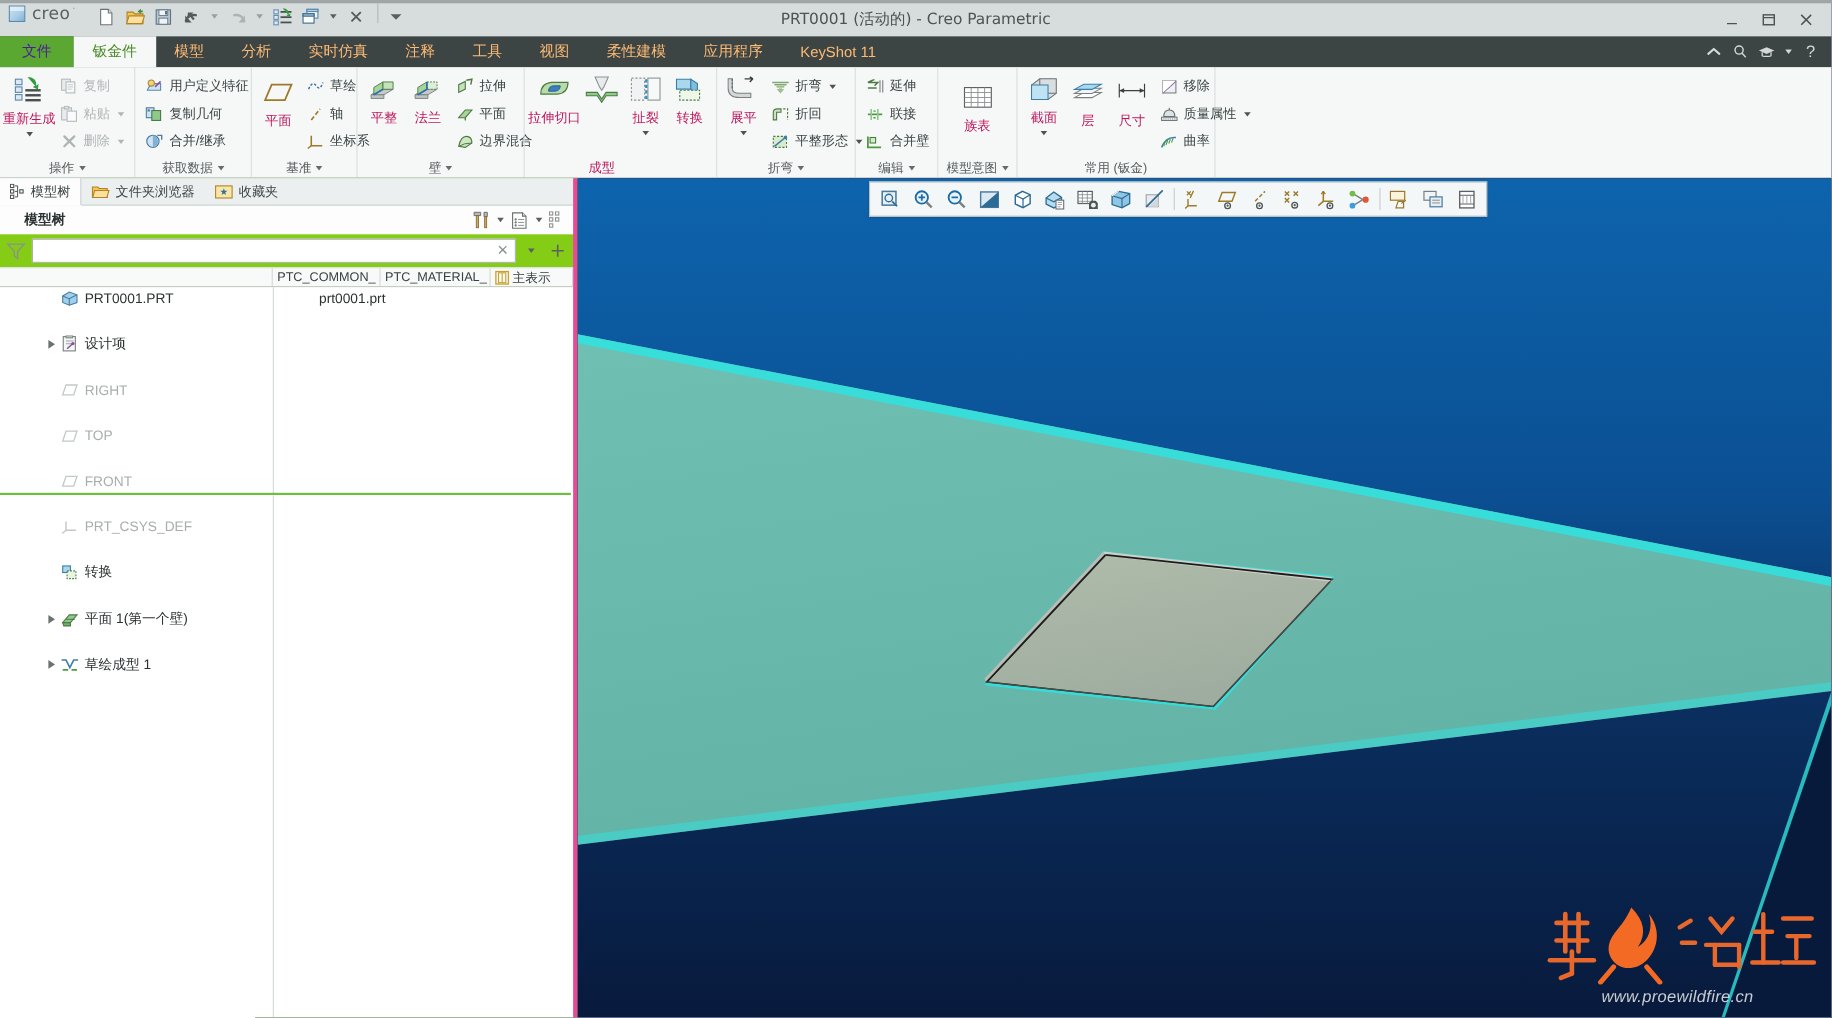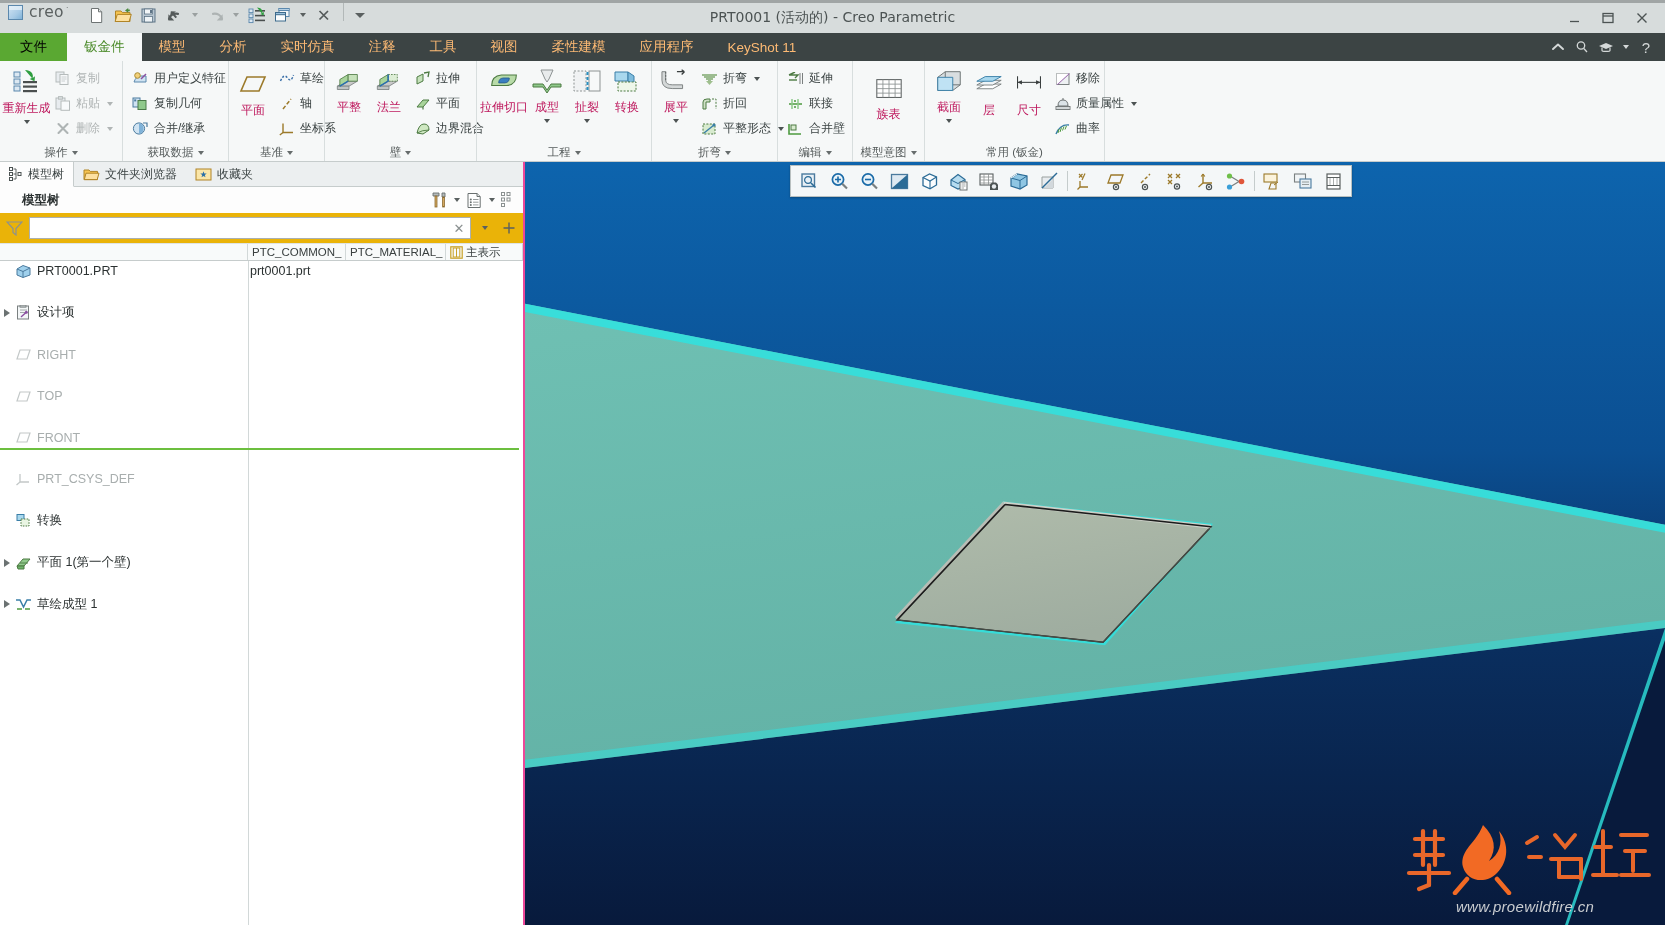--- a/index.html
+++ b/index.html
@@ -37,21 +37,21 @@
   .title-text {
     position:absolute; left:0; right:0; text-align:center; font-size:14px; color:#4c5353;
     pointer-events:none; font-family:"DejaVu Sans",sans-serif;
   }
   .wincontrols{margin-left:auto; display:flex; height:100%; align-items:center; padding-right:6px;}
   .wc { width:34px;height:28px;display:flex;align-items:center;justify-content:center;color:#4c5353;}
 
   
   .tabstrip{height:28px;background:#3c4444;display:flex;align-items:stretch;flex:none;position:relative;}
   .tab{padding:0 17px;display:flex;align-items:center;justify-content:center;font-size:13.5px;color:#fdba74;cursor:default;white-space:nowrap;}
-  .tab.file{background:#5aa832;color:#000000;font-weight:normal;padding:0 20px;}
+  .tab.file{background:#5aa832;color:#4c1d95;font-weight:normal;padding:0 20px;}
   .tab.active{background:#f6f8f8;color:#4a8a28;}
   .tabstrip-right{margin-left:auto;display:flex;align-items:center;gap:2px;padding-right:8px;color:#d4d8d8;}
   .tsr-btn{width:22px;height:26px;display:flex;align-items:center;justify-content:center;}
 
   
   .ribbon{height:101px;background:#f6f8f8;border-bottom:1px solid #c6cccc;display:flex;flex:none;align-items:stretch;}
   .rgroup{display:flex;flex-direction:column;position:relative;padding:2px 0 0 0;}
   .rgroup + .rgroup{border-left:1px solid #d8dede;}
   .rgroup-body{flex:1;display:flex;align-items:flex-start;padding:3px 4px 0 4px;}
   .rgroup-title{height:17px;display:flex;align-items:center;justify-content:center;font-size:11.5px;color:#555b5b;gap:4px;}
@@ -66,21 +66,21 @@
   .smbtn .lbl.dim{color:#b0b5b5;}
   .smbtn .dd{width:0;height:0;border-left:3.5px solid transparent;border-right:3.5px solid transparent;border-top:4px solid #4c5353;margin-left:2px;}
   .smbtn .dd.dim{border-top-color:#b0b5b5;}
   .ico{width:17px;height:17px;display:inline-flex;align-items:center;justify-content:center;flex:none;}
   .ico svg{display:block;}
   .ico24{width:30px;height:30px;display:flex;align-items:center;justify-content:center;}
   .ico24 svg{display:block;}
 
   
   .main{flex:1;display:flex;min-height:0;}
-  .leftpanel{width:525px;flex:none;display:flex;flex-direction:column;background:#eab308;border-right:2px solid #ec4899;}
+  .leftpanel{width:525px;flex:none;display:flex;flex-direction:column;background:#84cc16;border-right:4px solid #ec4899;}
 
   .navtabs{height:25px;background:#eceff0;display:flex;align-items:stretch;border-bottom:1px solid #c6cccc;flex:none;}
   .navtab{display:flex;align-items:center;gap:5px;padding:0 9px;font-size:12px;color:#3c4444;cursor:default;}
   .navtab.active{background:#fdfdfd;border-right:1px solid #c6cccc;border-bottom:1px solid #fdfdfd;margin-bottom:-1px;}
 
   .mt-header{height:26px;display:flex;align-items:center;padding:0 4px 0 22px;background:#fdfdfd;flex:none;}
   .mt-title{font-size:12.5px;color:#2c3232;font-weight:bold;}
   .mt-tools{margin-left:auto;display:flex;align-items:center;gap:1px;}
   .mt-tool{width:20px;height:22px;display:flex;align-items:center;justify-content:center;}
   .mt-caret{width:13px;height:22px;display:flex;align-items:center;justify-content:center;}
@@ -93,21 +93,21 @@
   .fcaret{width:16px;height:22px;display:flex;align-items:center;justify-content:center;}
   .fplus{width:20px;height:22px;display:flex;align-items:center;justify-content:center;}
 
   .colhdr{height:18px;display:flex;border-bottom:1px solid #c6cccc;border-top:1px solid #dfe4e4;background:#f8fafa;flex:none;font-size:11.5px;color:#3a4040;}
   .ch{display:flex;align-items:center;padding:0 4px;border-right:1px solid #d2d8d8;white-space:nowrap;overflow:hidden;}
   .ch.c0{width:248px;}
   .ch.c1{width:98px;}
   .ch.c2{width:100px;}
   .ch.c3{flex:1;gap:3px;}
 
-  .treewrap{flex:1;position:relative;overflow:hidden;background:#fff;}
+  .treewrap{flex:1;position:relative;overflow:hidden;background:#fff;padding-left:40px;}
   .vline{position:absolute;top:0;bottom:0;width:1px;background:#d2d8d8;}
   .trow{height:20.8px;display:flex;align-items:center;position:relative;font-size:12.5px;color:#2b3131;}
   .tw-arrow{width:14px;height:20px;display:flex;align-items:center;justify-content:center;flex:none;}
   .tw-arrow.empty{visibility:hidden;}
   .arrow-r{width:0;height:0;border-top:4.5px solid transparent;border-bottom:4.5px solid transparent;border-left:6px solid #6b7272;}
   .ticon{width:19px;height:19px;display:flex;align-items:center;justify-content:center;flex:none;margin-right:4px;}
   .tlabel{white-space:nowrap;}
   .tlabel.dim{color:#a8aeae;}
   .tval{position:absolute;left:250px;font-size:12.5px;color:#2b3131;}
   .greenline{position:absolute;left:0;width:519px;height:2px;background:#6cbf3f;}
@@ -482,21 +482,21 @@
       <div class="rgroup-body" style="align-items:flex-start;">
         <div class="bigbtn" style="width:56px;justify-content:space-between;">
           <div class="ico24">
             <svg width="34" height="28" viewBox="0 0 34 28">
               <path d="M3 18 Q3 7 14 6 L31 6 Q31 17 20 18 Z" fill="#b8dba8" stroke="#4d7a43" stroke-width="1.2"></path>
               <path d="M11 15 Q11 10 16 9.5 L23 9.5 Q23 14.5 18 15 Z" fill="#3a7fc0" stroke="#2a5f90" stroke-width="1"></path>
             </svg>
           </div>
           <div class="lbl">拉伸切口</div>
         </div>
-        <div class="bigbtn" style="width:42px;">
+        <div class="bigbtn" style="width:42px;gap:45px;">
           <div class="ico24">
             <svg width="30" height="26" viewBox="0 0 30 26">
               <path d="M9 1 L21 1 L17 10 L15 13 L13 10 Z" fill="#e8ebec" stroke="#8d9393" stroke-width="1"></path>
               <path d="M1 15 L11 15 L15 21 L19 15 L29 15 L29 18 L19 18 L15 24 L11 18 L1 18 Z" fill="#8fc98b" stroke="#4d7a43" stroke-width="1"></path>
             </svg>
           </div>
           <div class="lbl">成型</div>
           <div class="dd"></div>
         </div>
         <div class="bigbtn" style="width:42px;">

